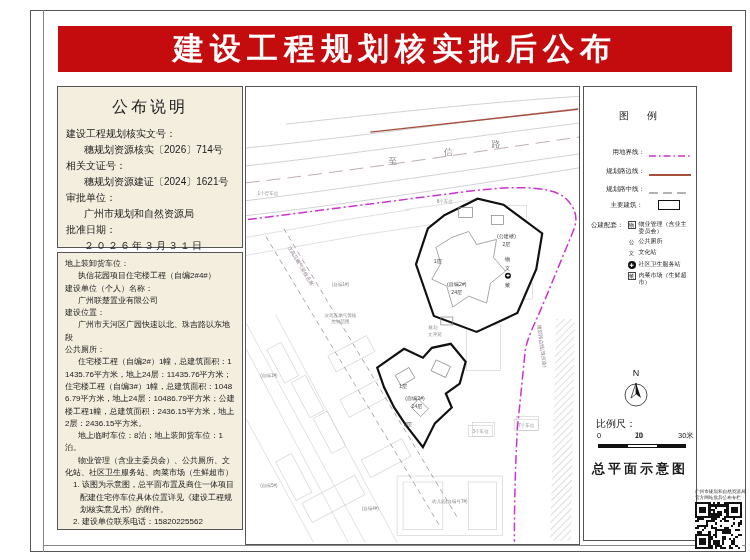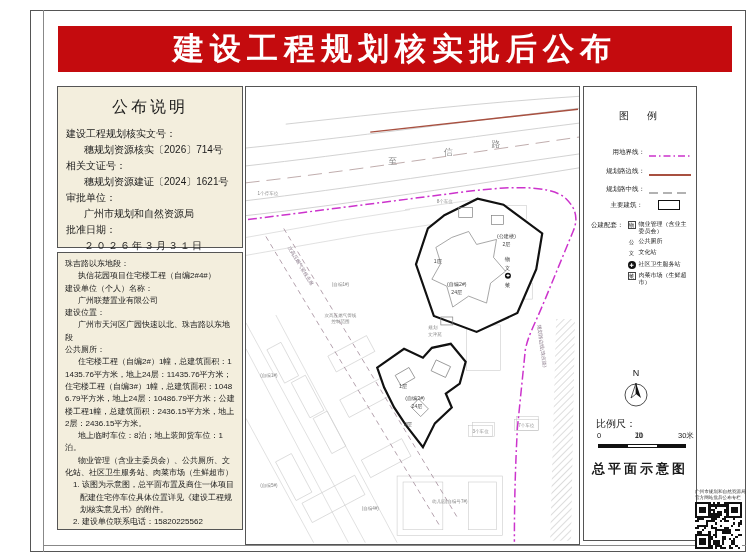--- a/index.html
+++ b/index.html
@@ -82,21 +82,21 @@
     <div class="val">穗规划资源核实〔2026〕714号</div>
     <div class="lbl">相关文证号：</div>
     <div class="val">穗规划资源建证〔2024〕1621号</div>
     <div class="lbl">审批单位：</div>
     <div class="val">广州市规划和自然资源局</div>
     <div class="lbl">批准日期：</div>
     <div class="val date">２０２６年３月３１日</div>
   </div>
 
   <div class="box box2">
-    <div class="lbl">珠吉路以东地段：</div>
+    <div class="lbl">地上装卸货车位：</div>
     <div class="val">执信花园项目住宅楼工程（自编2#4#）</div>
     <div class="lbl">建设单位（个人）名称：</div>
     <div class="val">广州联楚置业有限公司</div>
     <div class="lbl">建设位置：</div>
     <div class="val">广州市天河区广园快速以北、珠吉路以东地段</div>
     <div class="lbl">公共厕所：</div>
     <div class="val">住宅楼工程（自编2#）1幢，总建筑面积：11435.76平方米，地上24层：11435.76平方米；住宅楼工程（自编3#）1幢，总建筑面积：10486.79平方米，地上24层：10486.79平方米；公建楼工程1幢，总建筑面积：2436.15平方米，地上2层：2436.15平方米。</div>
     <div class="val">地上临时车位：8泊；地上装卸货车位：1泊。</div>
     <div class="val">物业管理（含业主委员会）、公共厕所、文化站、社区卫生服务站、肉菜市场（生鲜超市）</div>
     <div class="note">1. 该图为示意图，总平面布置及商住一体项目配建住宅停车位具体位置详见《建设工程规划核实意见书》的附件。</div>

